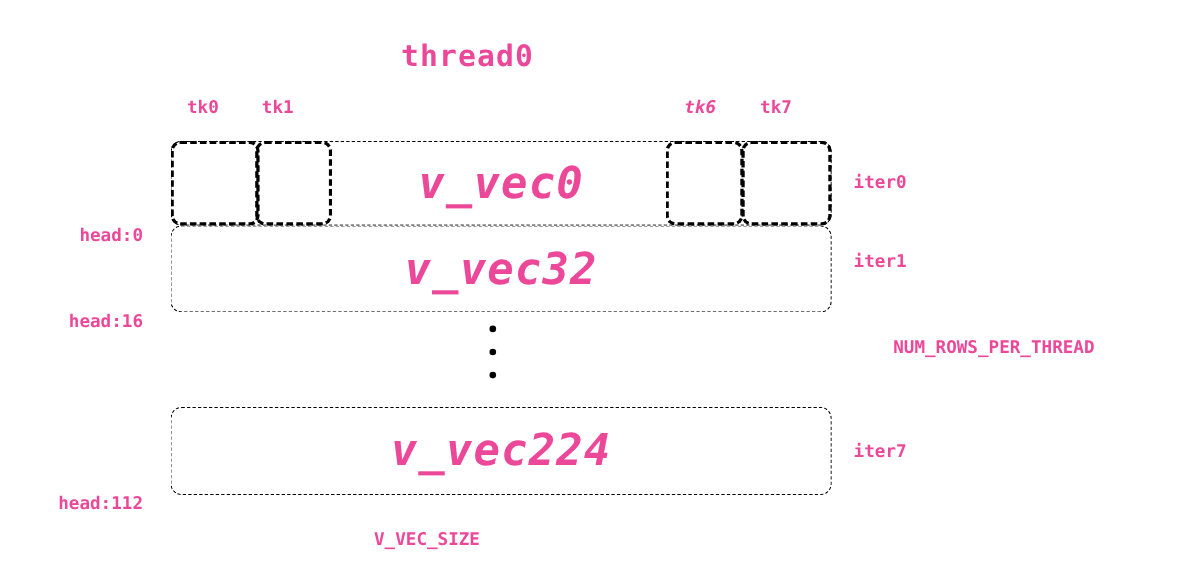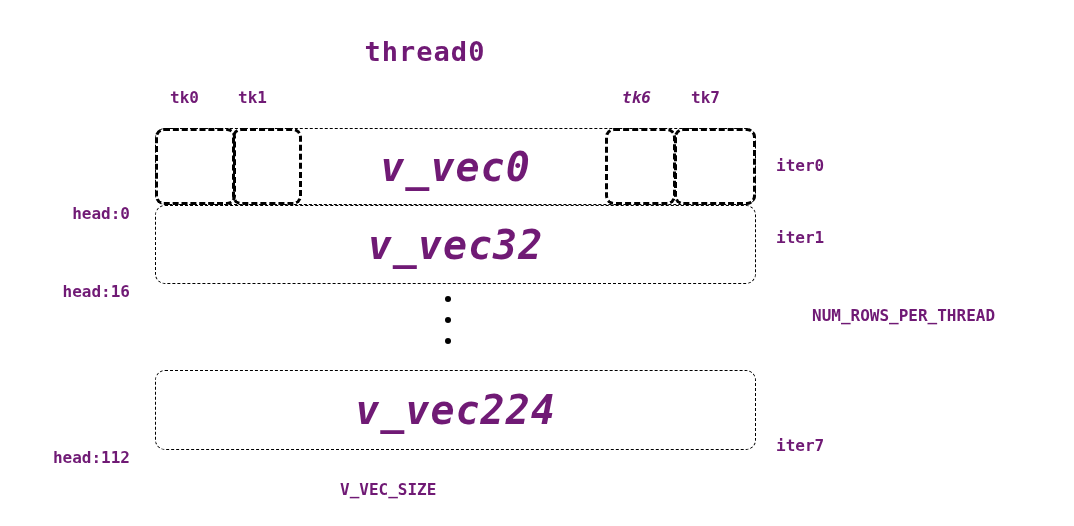--- a/index.html
+++ b/index.html
@@ -3,21 +3,21 @@
 <meta charset="utf-8">
 <style>
 * { box-sizing: border-box; }
 html, body { margin: 0; padding: 0; background: #ffffff; }
 .canvas {
   position: relative;
   width: 1074px;
   height: 526px;
   background: #ffffff;
   font-family: "DejaVu Sans Mono", "Liberation Mono", monospace;
-  color: #701a75;
+  color: #ec4899;
   overflow: hidden;
 }
 .abs { position: absolute; }
 .title { font-weight: bold; font-size: 27px; text-align: center; letter-spacing: 1px; }
 .lbl { font-weight: bold; font-size: 16px; white-space: nowrap; }
 .right { text-align: right; margin-top: 48px; }
 .center { }
 .row-box {
   border: 1.4px dashed #000000;
   border-radius: 10px;
@@ -68,17 +68,17 @@
     <span class="dot"></span>
     <span class="dot"></span>
   </div>
 
   <div class="abs lbl" style="left:812px; top:306px;">NUM_ROWS_PER_THREAD</div>
 
   <div class="abs row-box" style="left:155px; top:370px; width:601px; height:80px;">
     <span class="vec">v_vec224</span>
   </div>
   <div class="abs lbl right" style="left:20px; top:400px; width:110px;">head:112</div>
-  <div class="abs lbl" style="left:776px; top:400px;margin-top:36px;">iter7</div>
+  <div class="abs lbl" style="left:776px; top:400px;">iter7</div>
 
   <div class="abs lbl center" style="left:340px; top:480px; width:200px;">V_VEC_SIZE</div>
 
 </div>
 
 </body></html>

